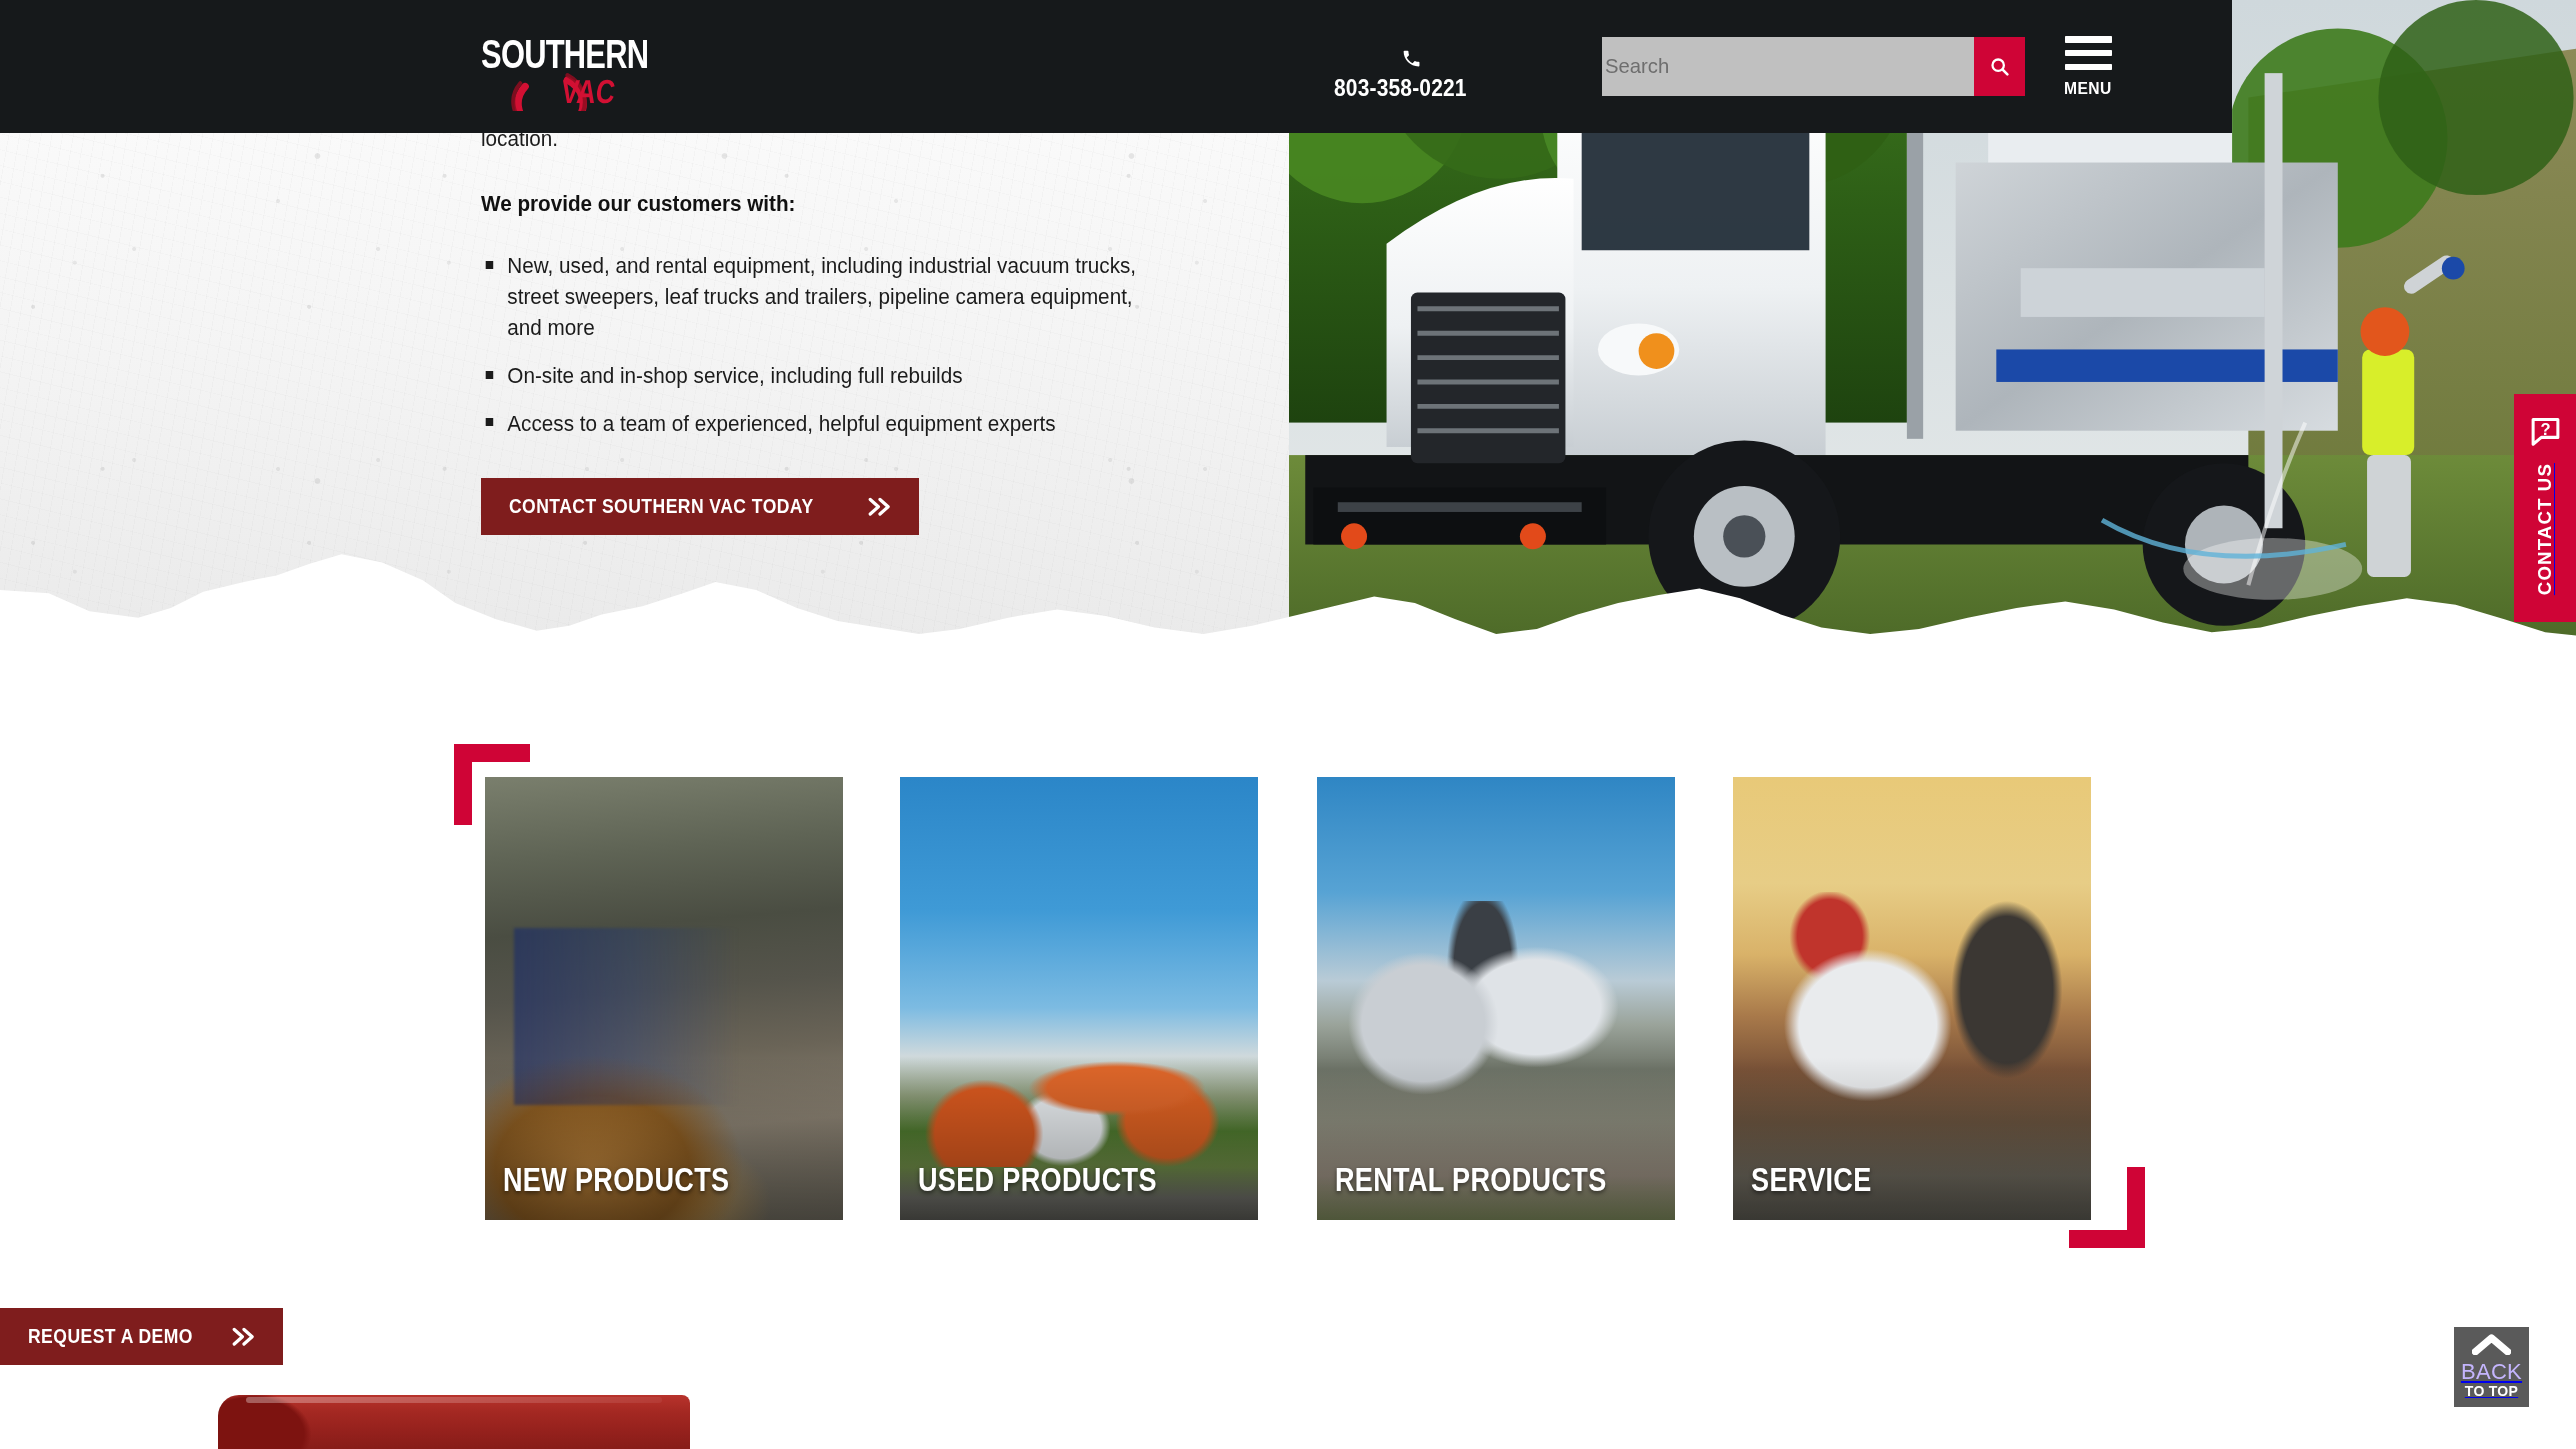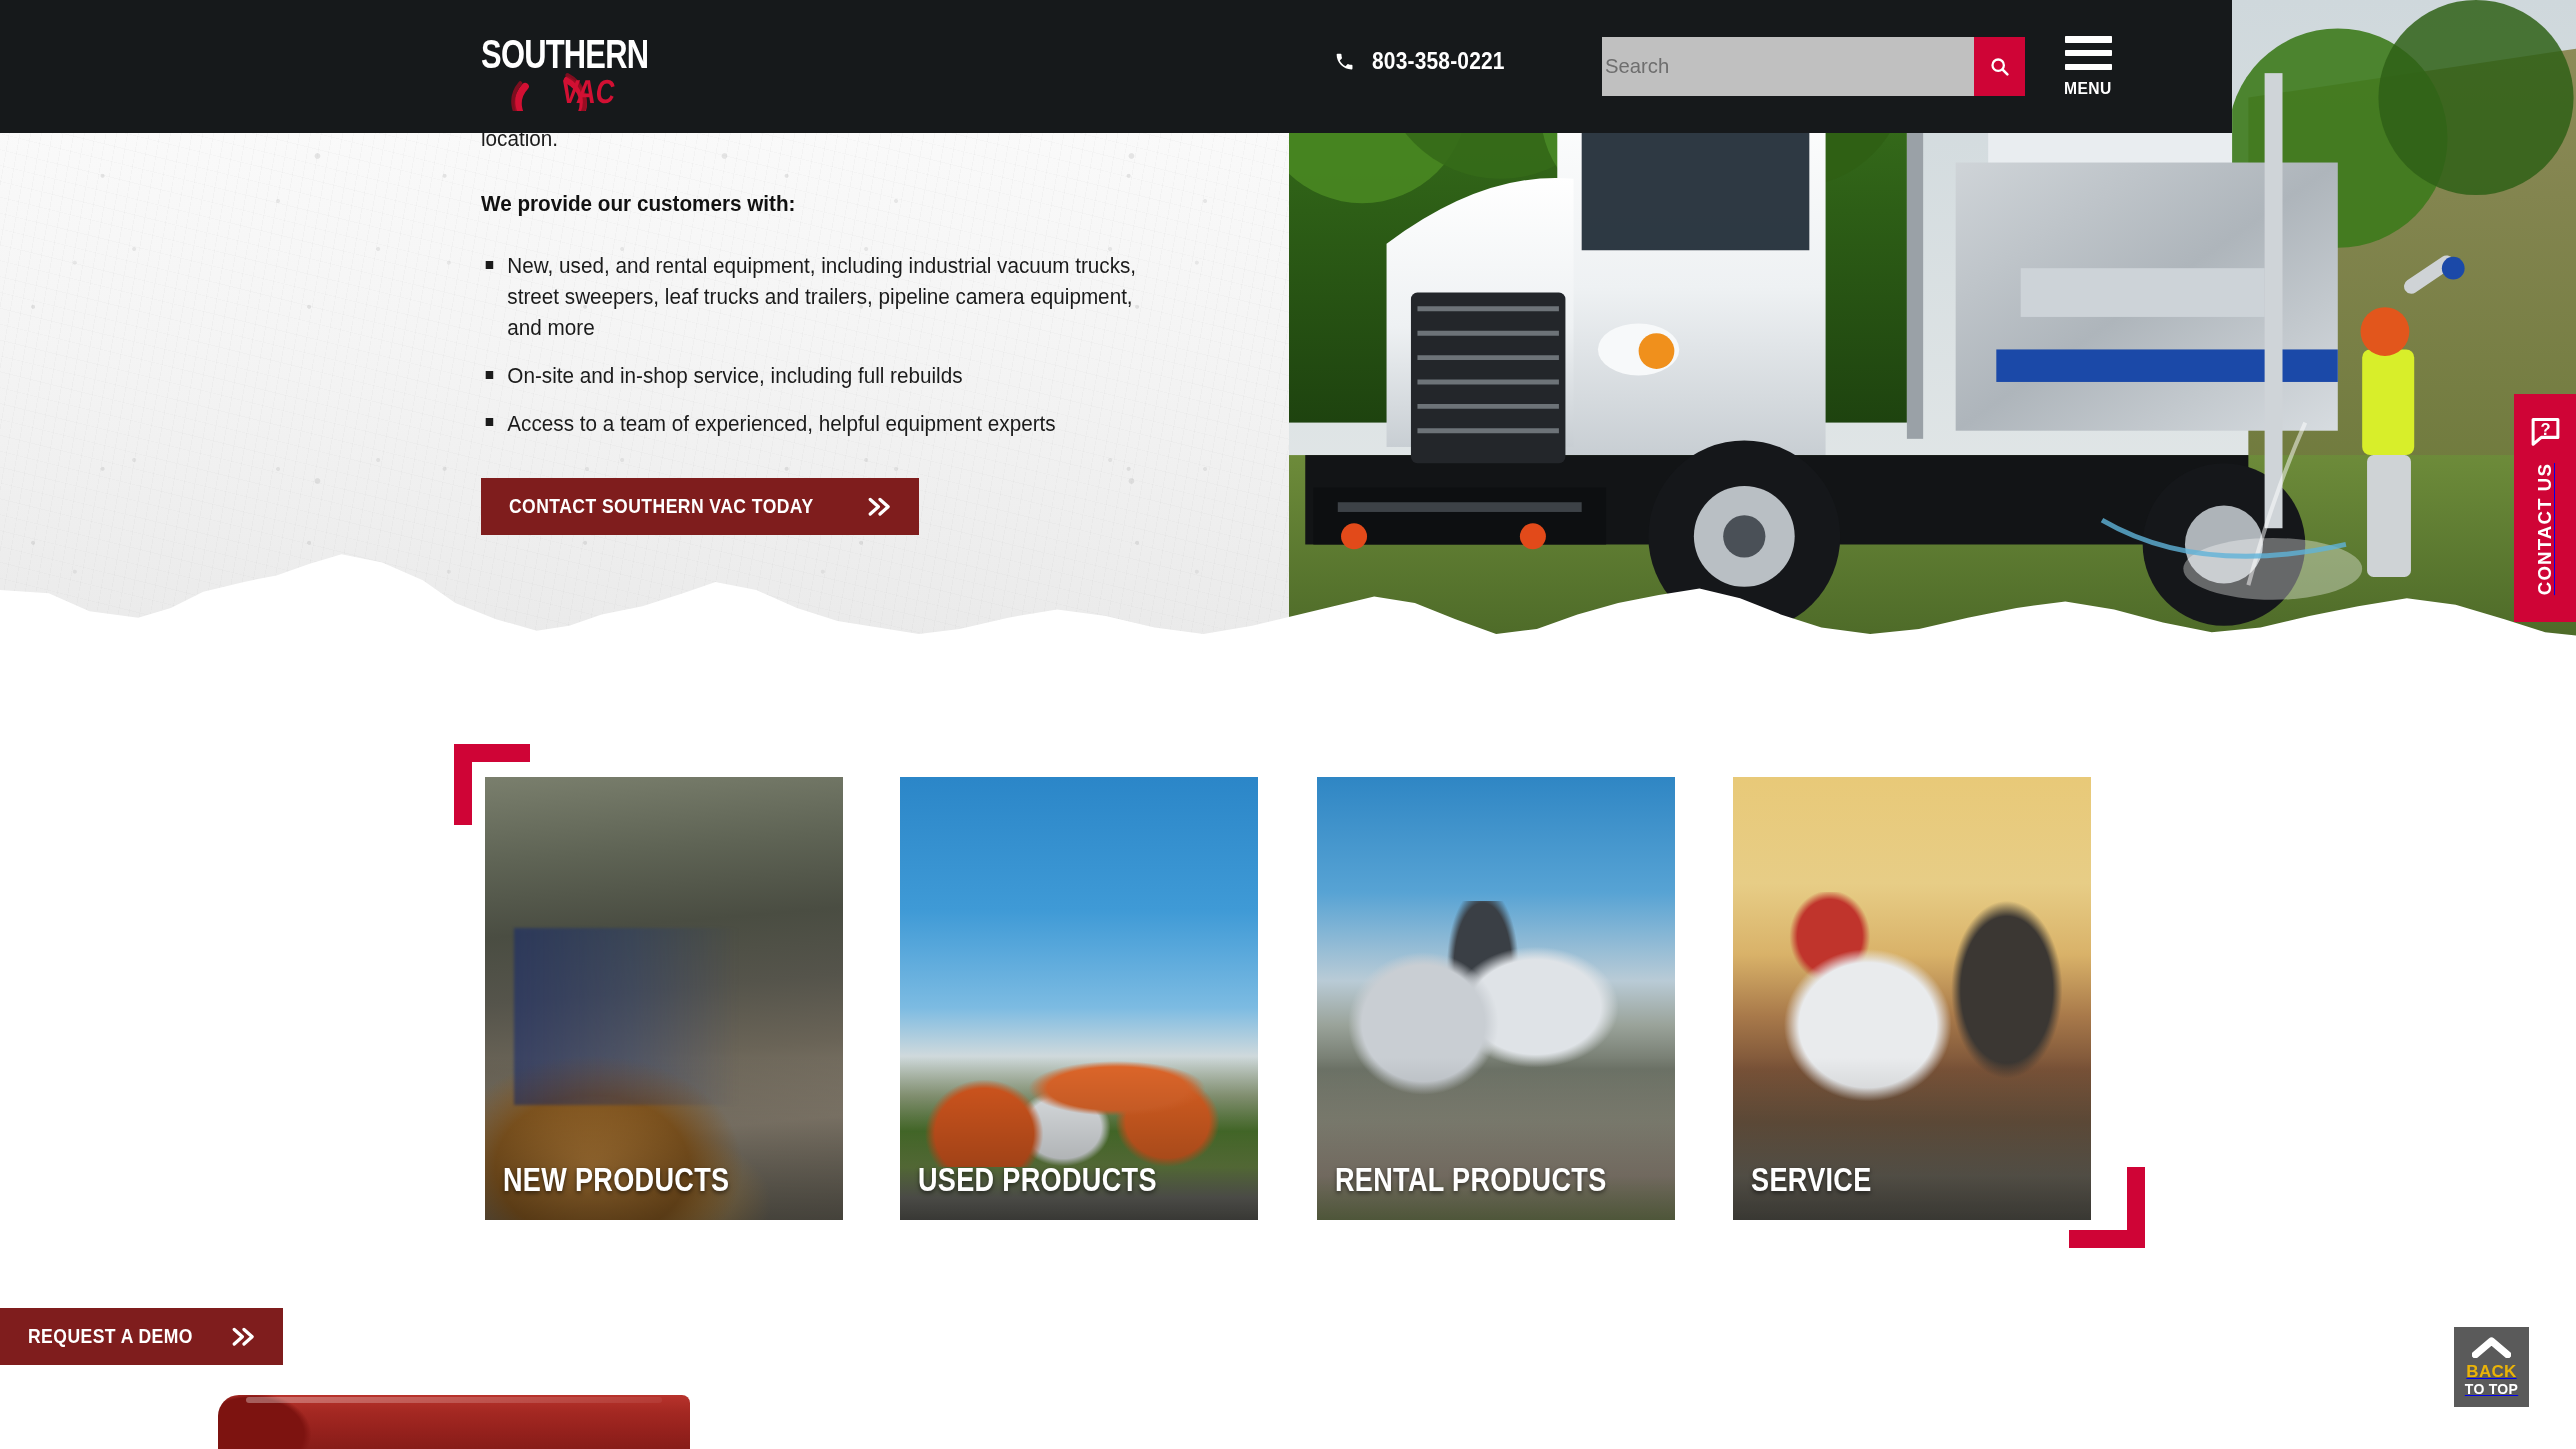--- a/index.html
+++ b/index.html
@@ -18,22 +18,22 @@
     display:flex; align-items:center;
   }
   .logo-wrap{
     position:absolute; left:478px; top:23px; width:187px; height:88px;
     cursor:pointer;
   }
   .logo-svg{ display:block; }
 
   .phone-link{
     position:absolute; left:1334px; top:47px;
-    display:flex; align-items:center; gap:17px;
-    color:#ffffff; text-decoration:none; cursor:pointer;
+    display:flex; align-items:center; gap:4px;
+    color:#ffffff; text-decoration:none; cursor:pointer;flex-direction:column;
   }
   .phone-ic{ width:21px; height:23px; display:block; }
   .phone-num{
     font-size:24.4px; font-weight:bold; letter-spacing:0.2px;
     color:#ffffff; white-space:nowrap;
     transform:scaleX(0.86); transform-origin:left center;
   }
 
   .search-form{
     position:absolute; left:1602px; top:37px;
@@ -253,21 +253,21 @@
     border-radius:4.9px;
   }
 
   
   .back-top{
     position:absolute; left:2454px; top:1327px; width:75px; height:80px;
     background:#5a5a5a; z-index:70; cursor:pointer;
     display:flex; flex-direction:column; align-items:center; justify-content:center;
   }
   .back-top svg{ width:39px; height:21px; margin-bottom:4.9px; }
-  .bt-l1{ color:#eab308; font-size:17px; font-weight:bold; letter-spacing:0.3px; line-height:1.05;}
+  .bt-l1{ color:#c4b5fd; font-size:22px; font-weight:normal; letter-spacing:0.3px; line-height:1.05;}
   .bt-l2{ color:#ffffff; font-size:14px; font-weight:bold; letter-spacing:0.3px; line-height:1.15;}
 </style>
 </head>
 <body>
 
 <section class="hero">
 
   <div class="hero-left"></div>
 
   <div class="hero-right">

